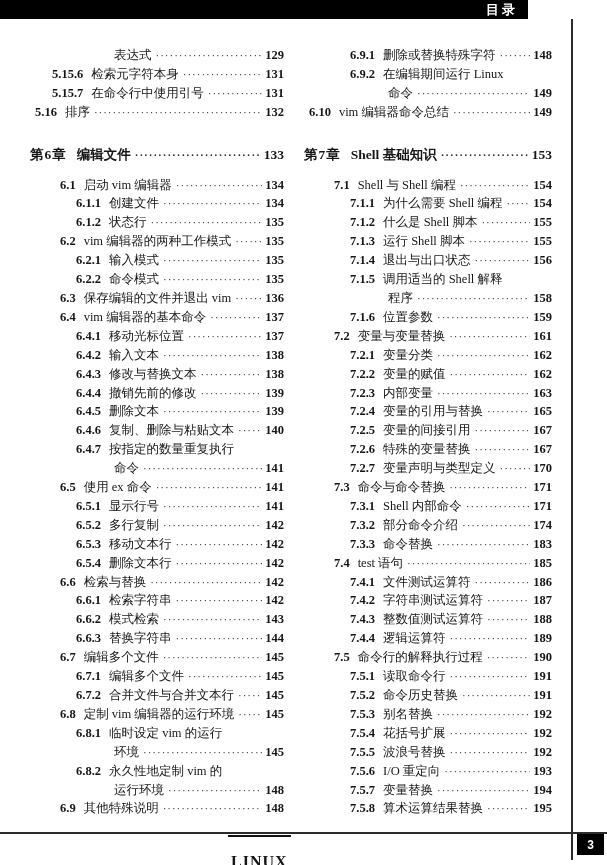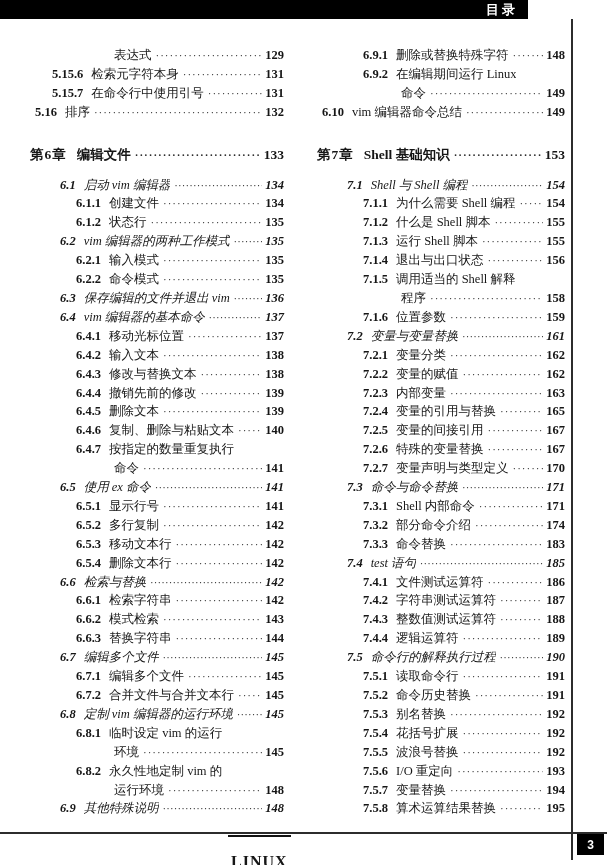--- a/index.html
+++ b/index.html
@@ -22,21 +22,21 @@
     color:#fff;font-size:13px;font-weight:bold;letter-spacing:3px;
     font-family:"Liberation Sans","DejaVu Sans",sans-serif;
   }
   
   .right-border{
     position:absolute;left:571px;top:19px;width:2px;height:841px;background:#2c2c2c;
   }
   
   .columns{
     position:absolute;left:30px;top:46px;
-    display:flex;gap:33px;
+    display:flex;gap:20px;
   }
   .col{width:254px;}
   .col + .col{width:248px;}
   .row{
     display:flex;align-items:baseline;
     line-height:18.9px;font-size:12.5px;
     white-space:nowrap;
   }
   .row .num{font-weight:600;margin-right:8px;flex:0 0 auto;}
   .row .title{flex:0 1 auto;overflow:hidden;}
@@ -45,21 +45,21 @@
     margin:0 3px 0 4px;color:#2a2a2a;
     font-size:11px;letter-spacing:1px;
   }
   .row .leader::after{
     content:"························································································";
   }
   .row .page-num{font-weight:600;flex:0 0 auto;}
   
   .lvl-chapter{margin-top:24px;margin-bottom:11px;font-weight:bold;font-size:13.5px;line-height:18.9px;}
   .lvl-chapter .num{letter-spacing:1px;margin-right:10px;}
-  .lvl-section{padding-left:30px;font-style:italic;}
+  .lvl-section{padding-left:30px;}
   .lvl-section2{padding-left:5px;font-family:Liberation Serif, serif;}
   .lvl-sub{padding-left:46px;align-items:center;}
   .lvl-sub5{padding-left:22px;text-align:right;}
   .lvl-cont{padding-left:84px;}
   
   .footer-rule{
     position:absolute;left:0;top:832px;width:607px;height:2px;background:#2c2c2c;
   }
   .footer-logo{
     position:absolute;left:228px;top:835px;

